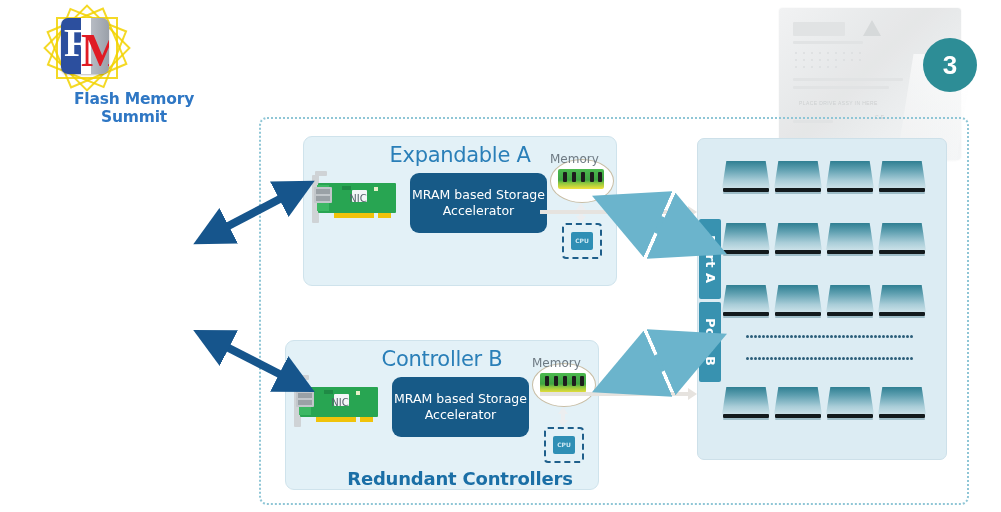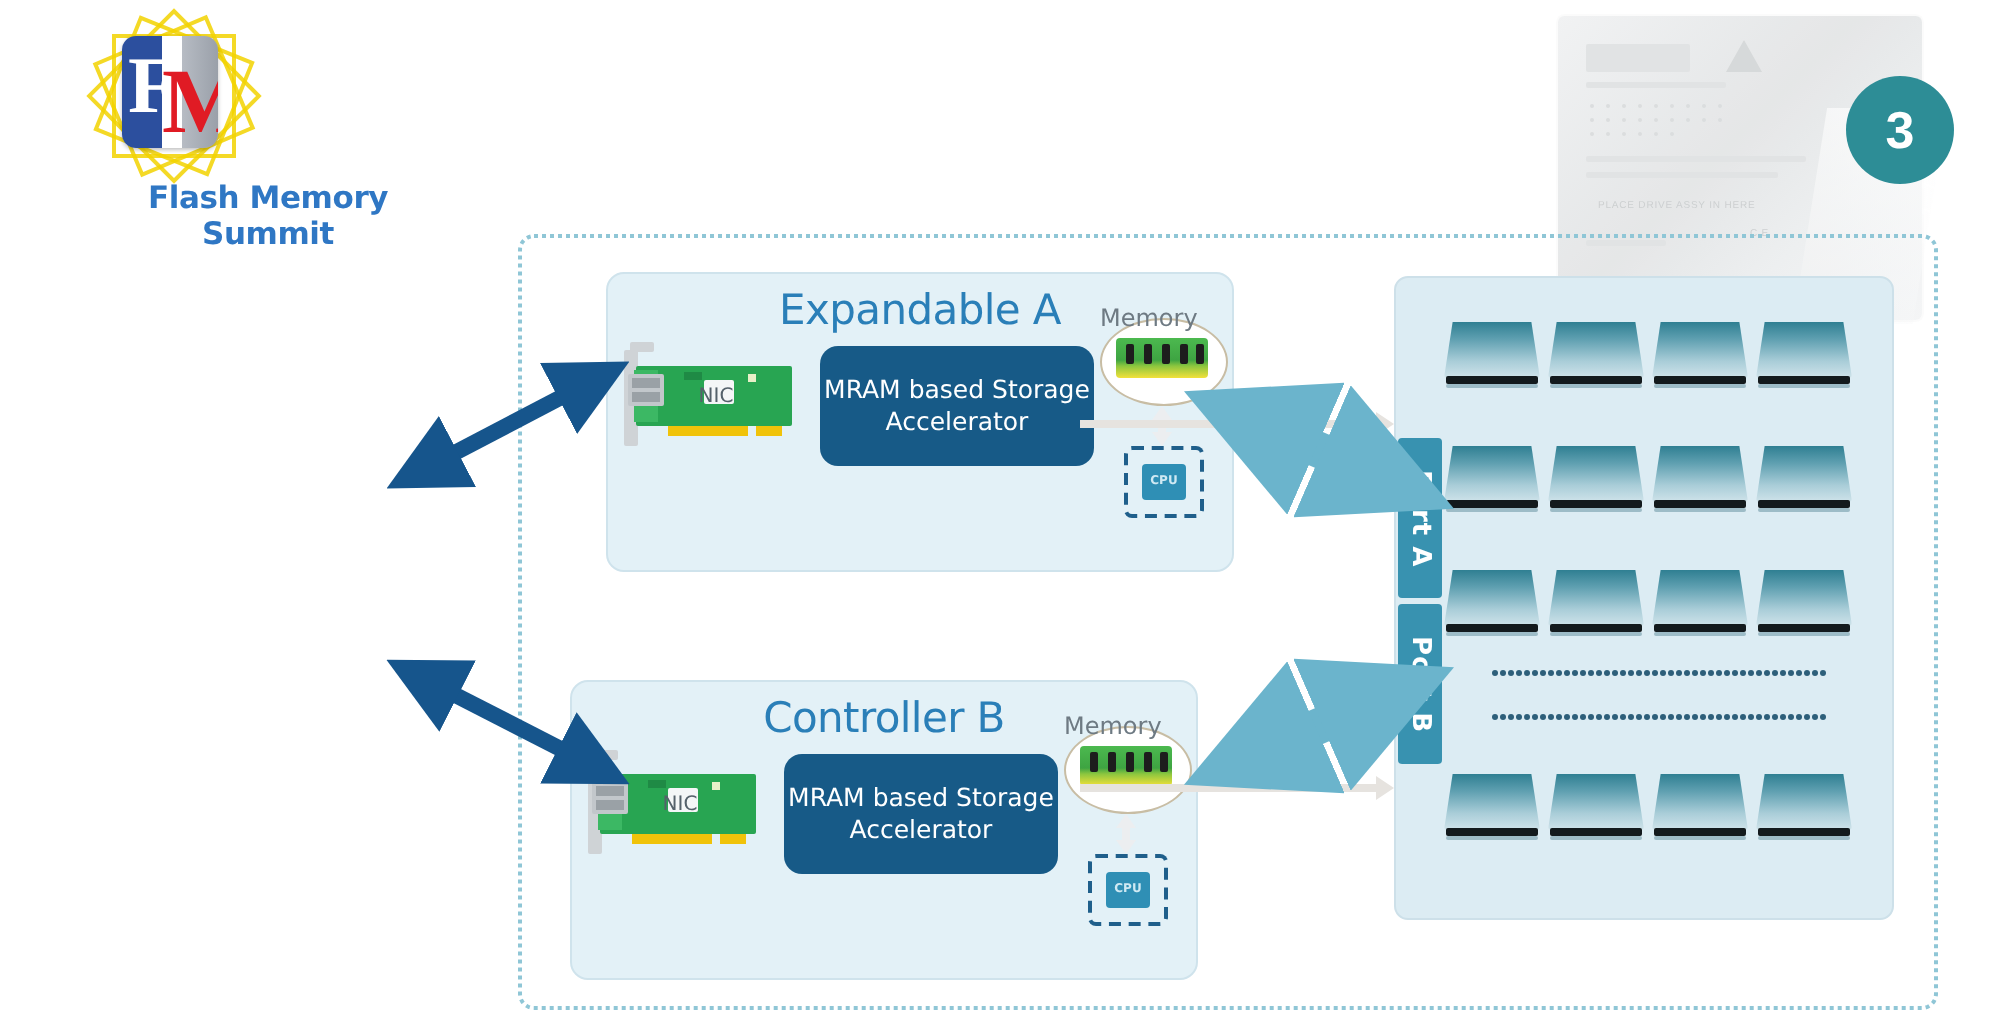--- a/index.html
+++ b/index.html
@@ -563,14 +563,15 @@
 
     <line x1="211" y1="235" x2="297" y2="190" stroke="#16558c" stroke-width="8" marker-start="url(#dkB)" marker-end="url(#dkA)"></line>
 
     <line x1="211" y1="339" x2="297" y2="383" stroke="#16558c" stroke-width="8" marker-start="url(#dkB)" marker-end="url(#dkA)"></line>
 
     <line x1="625" y1="210" x2="694" y2="240" stroke="#6bb4cc" stroke-width="18" marker-start="url(#ltB)" marker-end="url(#ltA)"></line>
 
     <line x1="625" y1="378" x2="694" y2="348" stroke="#6bb4cc" stroke-width="18" marker-start="url(#ltB)" marker-end="url(#ltA)"></line>
   </svg>
 
+  <div class="caption" id="capCtrl">Redundant Controllers</div>
 
 </div>
 
 </body></html>

